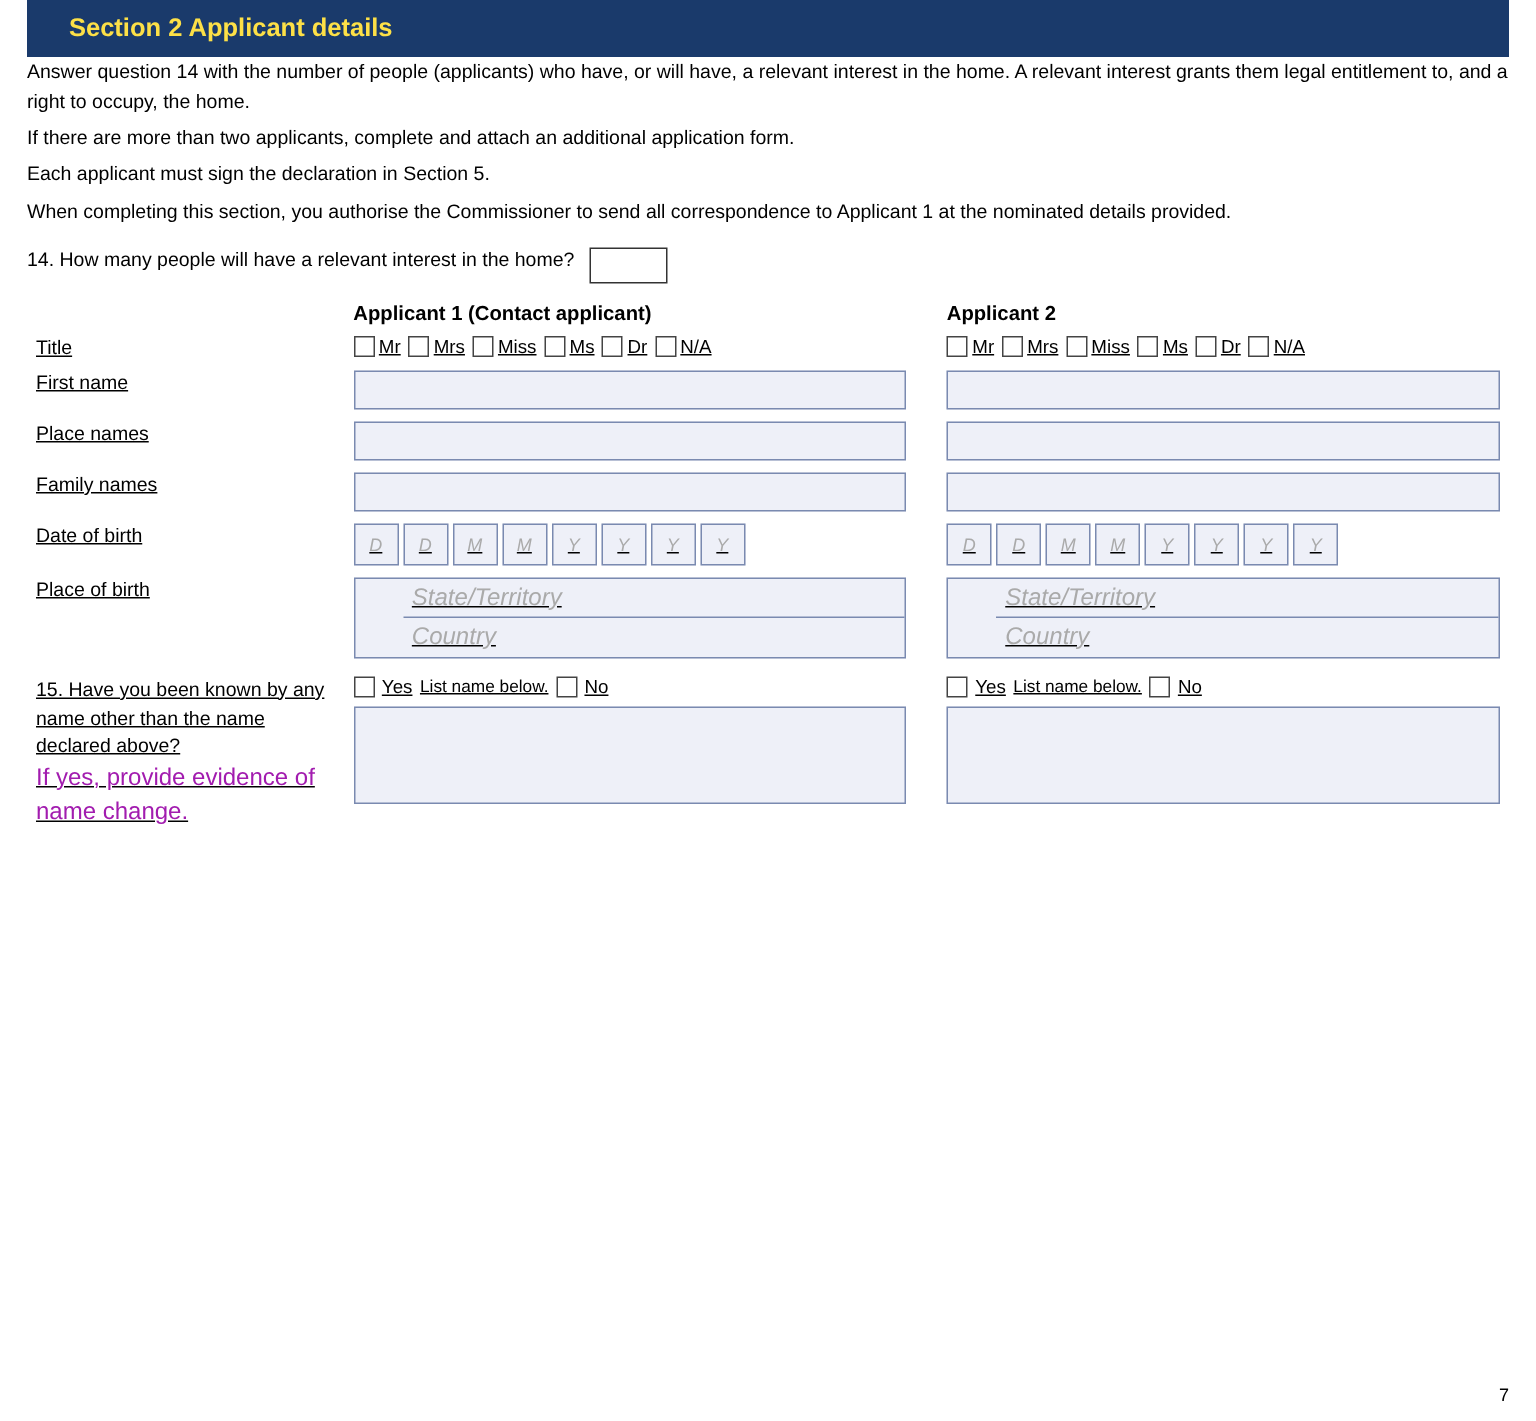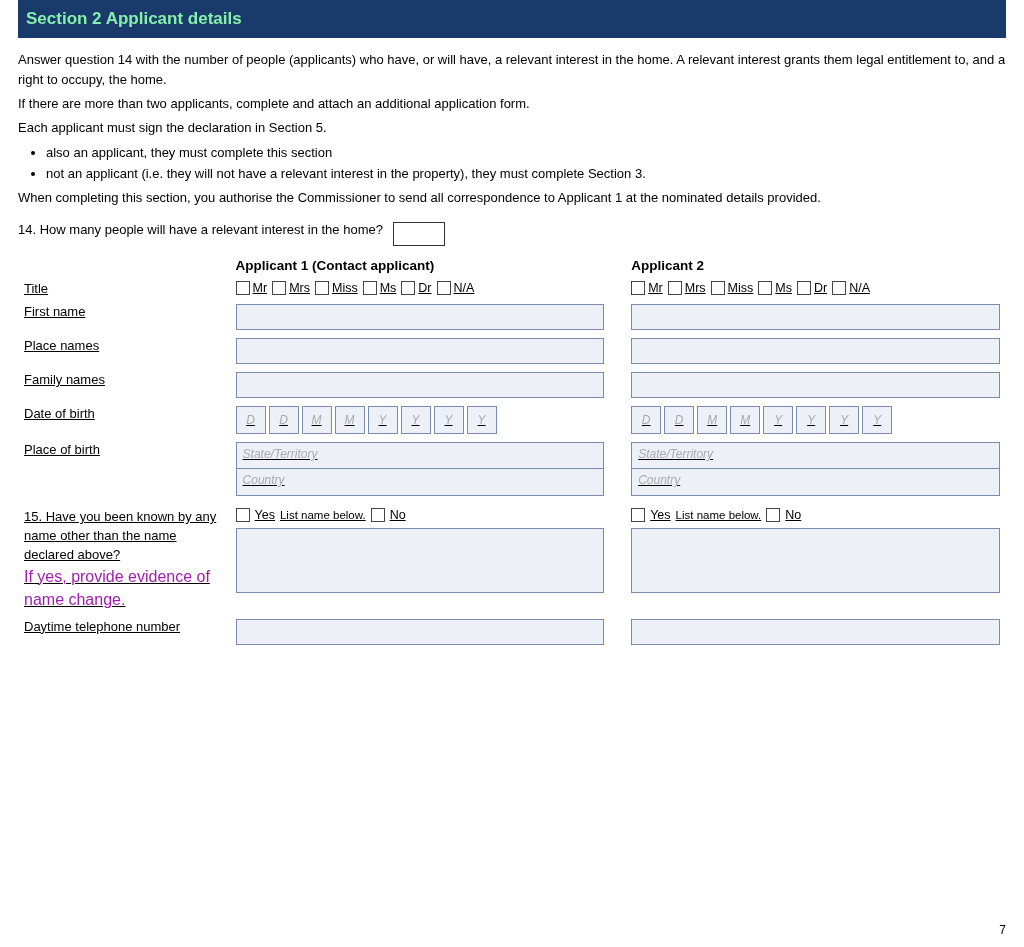--- a/index.html
+++ b/index.html
@@ -14,25 +14,24 @@
     }
     .page {
       width: 1024px;
       min-height: 947px;
       background: #fff;
       padding: 0 18px 30px 18px;
       position: relative;
     }
     .section-header {
       background: #1a3a6b;
-      color: #86efac;
+      color: #fde047;
       font-size: 17px;
       font-weight: bold;
-      padding: 9px 8px;
-      margin-bottom: 12px;
+      padding: 9px 28px;
     }
     .intro-text {
       font-size: 13px;
       line-height: 1.55;
       margin-bottom: 4px;
     }
     .bullet-list {
       margin: 4px 0 4px 28px;
       font-size: 13px;
       line-height: 1.55;
@@ -126,22 +125,23 @@
     }
     .place-birth-box {
       border: 1.5px solid #7a8ab0;
       background: #eef0f8;
       width: 100%;
     }
     .place-birth-inner {
       height: 26px;
       padding: 4px 6px;
       color: #aaa;
-      font-size: 12px;
+      font-size: 16px;
       font-style: italic;
+      margin-left: 32px;
     }
     .place-birth-inner:first-child {
       border-bottom: 1.5px solid #7a8ab0;
     }
     .yes-no-row {
       display: flex;
       align-items: center;
       gap: 5px;
       font-size: 12.5px;
       flex-wrap: nowrap;
@@ -185,24 +185,20 @@
 
 <div class="page">
 
   <div class="section-header">
     <span>Section 2   Applicant details</span>
   </div>
 
   <p class="intro-text">Answer question 14 with the number of people (applicants) who have, or will have, a relevant interest in the home. A relevant interest grants them legal entitlement to, and a right to occupy, the home.</p>
   <p class="intro-text">If there are more than two applicants, complete and attach an additional application form.</p>
   <p class="intro-text">Each applicant must sign the declaration in Section 5.</p>
-  <ul class="bullet-list">
-    <li>also an applicant, they must complete this section</li>
-    <li>not an applicant (i.e. they will not have a relevant interest in the property), they must complete Section 3.</li>
-  </ul>
   <p class="intro-text">When completing this section, you authorise the Commissioner to send all correspondence to Applicant 1 at the nominated details provided.</p>
 
   <div class="question-14">
     <span>14.  How many people will have a relevant interest in the home?</span>
     <span class="q14-box"></span>
   </div>
 
   <table class="form-table">
     <thead>
       <tr class="header-row">
@@ -354,30 +350,18 @@
             <span class="yes-no-checkbox"></span>
             <span>Yes</span>
             <span style="font-size:11.5px;">List name below.</span>
             <span class="yes-no-checkbox"></span>
             <span>No</span>
           </div>
           <div class="name-change-box"></div>
         </td>
       </tr>
 
-      <tr>
-        <td class="label-col">
-          <span>Daytime telephone number</span>
-        </td>
-        <td class="field-col">
-          <div class="input-box"></div>
-        </td>
-        <td></td>
-        <td class="field-col">
-          <div class="input-box"></div>
-        </td>
-      </tr>
 
     </tbody>
   </table>
 
   <div class="page-num">7</div>
 </div>
 
 </body></html>

